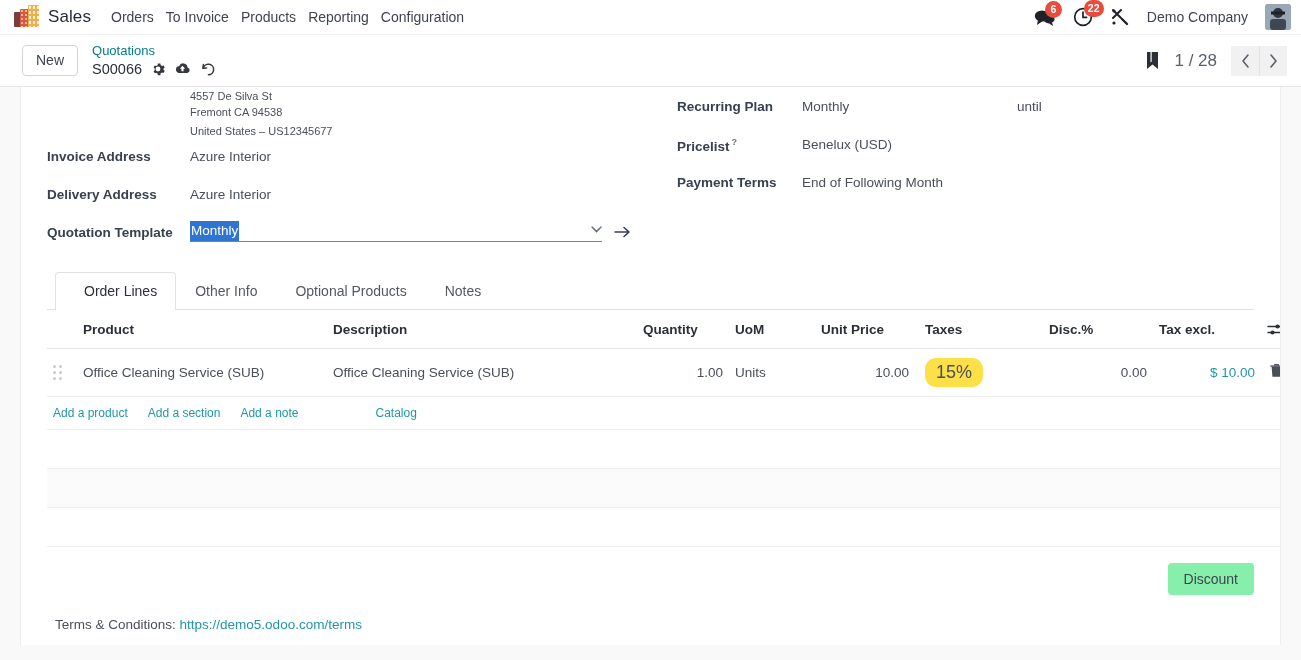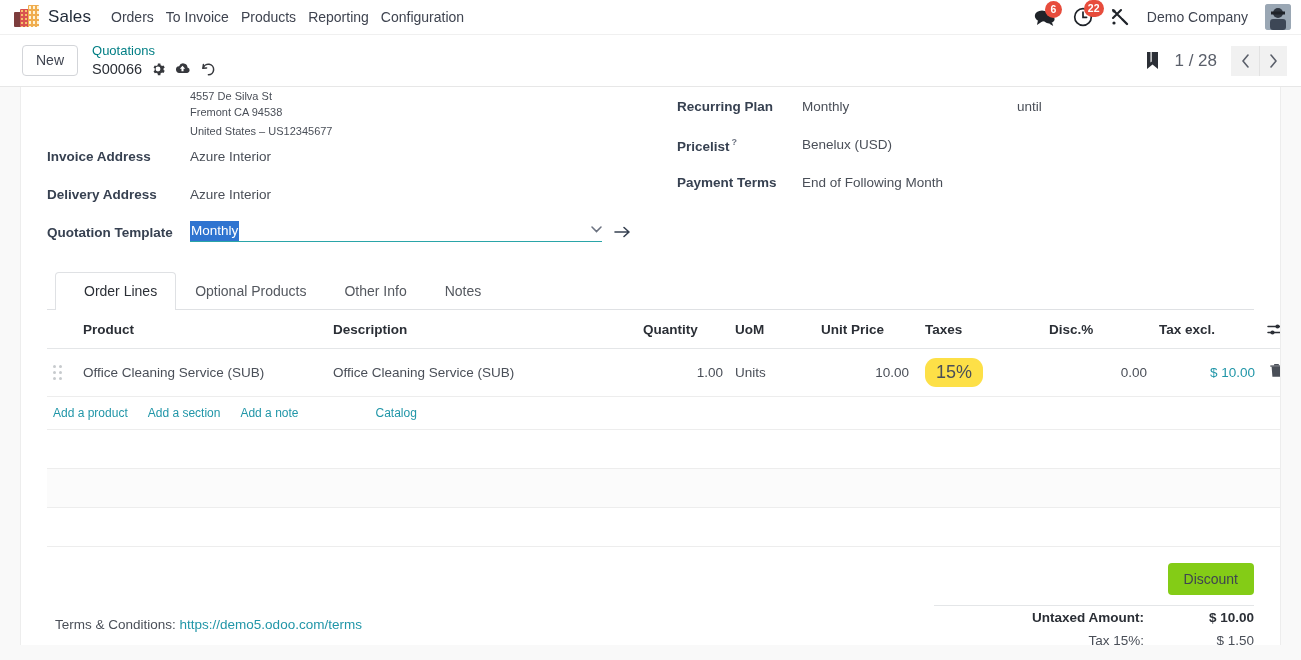--- a/index.html
+++ b/index.html
@@ -189,21 +189,21 @@
   .filler-row.alt td { background: #fbfbfb; }
 
   
   .bottom { display: flex; padding: 16px 0 0; }
   .bottom-l { flex: 1; padding-top: 54px; }
   .terms { font-size: 13.5px; color: #4a4f58; padding-left: 8px; }
   .terms a { color: #2196a8; text-decoration: none; cursor: pointer; }
   .bottom-r { width: 320px; flex: 0 0 320px; }
   .discount-wrap { display: flex; justify-content: flex-end; padding-bottom: 10px; }
   .btn-discount {
-    background: #84cc16; border: none; color: #3f4450;
+    background: #86efac; border: none; color: #3f4450;
     font-size: 14px; padding: 8px 16px; border-radius: 4px;
     cursor: pointer; font-family: inherit;
   }
   .tot-table { width: 100%; border-collapse: collapse; border-top: 1px solid #e4e6e8; }
   .tot-table td { padding: 4px 0; font-size: 13.5px; color: #4a4f58; }
   .tot-lbl { text-align: right; padding-right: 14px !important; }
   .tot-val { text-align: right; width: 96px; }
   .tot-strong .tot-lbl, .tot-strong .tot-val { font-weight: bold; color: #2b2f36; }
 </style>
 </head>
@@ -375,22 +375,22 @@
         <div class="frow">
           <div class="flabel">Payment Terms</div>
           <div class="fval">End of Following Month</div>
         </div>
       </div>
     </div>
 
     <div class="notebook">
       <div class="tabs">
         <div class="tab active">Order Lines</div>
+        <div class="tab">Other Info</div>
         <div class="tab">Optional Products</div>
-        <div class="tab">Other Info</div>
         <div class="tab">Notes</div>
       </div>
 
       <table class="lines">
         <thead>
           <tr>
             <th class="c-handle"></th>
             <th class="c-prod">Product</th>
             <th class="c-desc">Description</th>
             <th class="c-qty">Quantity</th>
@@ -474,31 +474,18 @@
         <div class="terms">
           <span>Terms &amp; Conditions:</span>
           <a>https://demo5.odoo.com/terms</a>
         </div>
       </div>
 
       <div class="bottom-r">
         <div class="discount-wrap">
           <button class="btn-discount">Discount</button>
         </div>
-        <table class="tot-table">
-          <tbody>
-                <tr class="tot-strong">
-            <td class="tot-lbl">Untaxed Amount:</td>
-            <td class="tot-val">$ 10.00</td>
-          </tr>
-          <tr>
-            <td class="tot-lbl">Tax 15%:</td>
-            <td class="tot-val">$ 1.50</td>
-          </tr>
-
-        </tbody>
-            </table>
       </div>
     </div>
 
   </div>
  </div>
 </div>
 
 </body></html>

